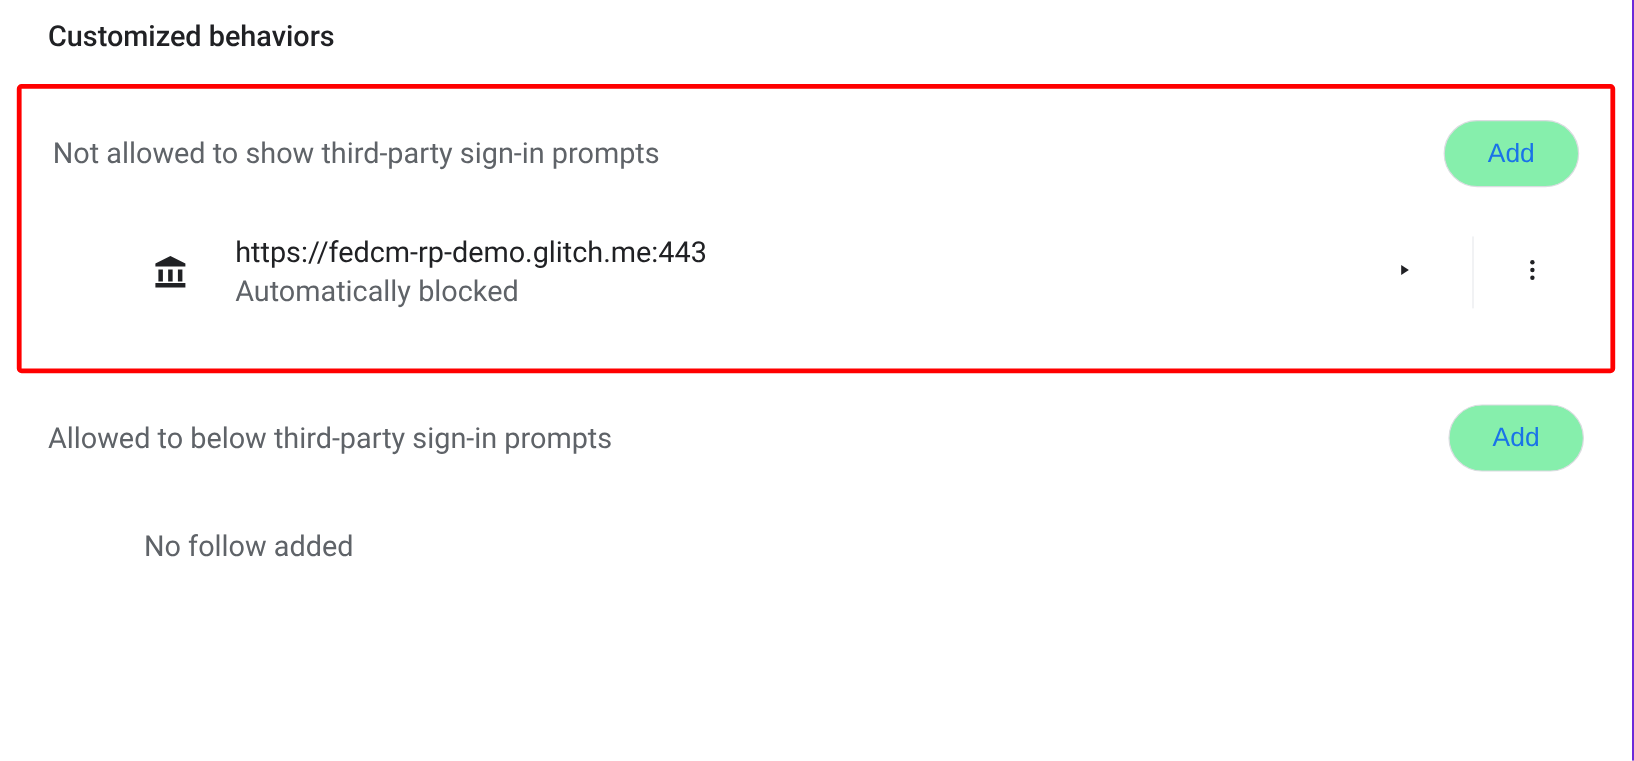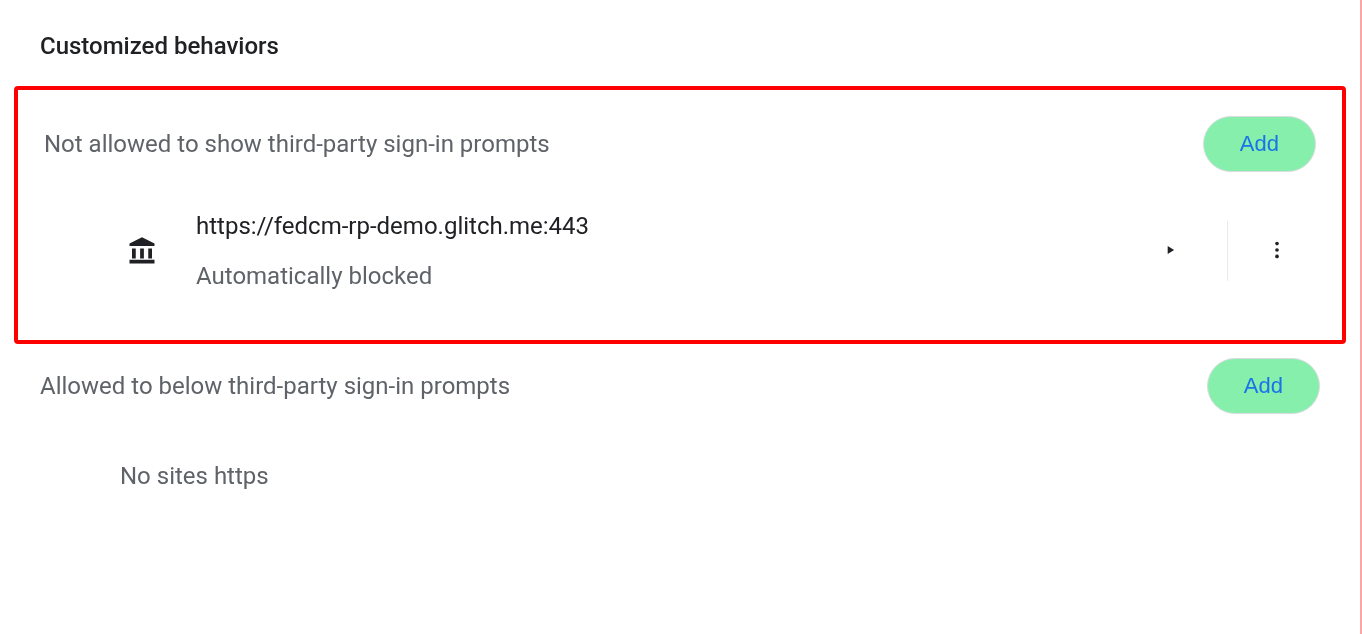--- a/index.html
+++ b/index.html
@@ -9,40 +9,40 @@
     }
     body {
       font-family: Roboto, Arial, sans-serif;
       background: #fff;
       width: 1362px;
       height: 634px;
       position: relative;
       color: #202124;
     }
     .container {
-      padding: 32px 40px 40px 40px;
-      border-right: 2px solid #fca5a5;
+      padding: 16px 40px 40px 40px;
+      border-right: 2px solid #6d28d9;
       height: 100%;
     }
     .section-title {
       font-size: 24px;
       font-weight: 500;
       color: #202124;
       margin-bottom: 26px;
     }
     .section-desc {
       font-size: 24px;
       color: #5f6368;
       margin-bottom: 30px;
     }
     .highlight-box {
       border: 4px solid #ff0000;
       border-radius: 4px;
       padding: 26px 26px 50px 26px;
-      margin-bottom: 14px;
+      margin-bottom: 26px;
       margin-left: -26px;
       margin-right: -26px;
     }
     .section-row {
       display: flex;
       align-items: center;
       justify-content: space-between;
       margin-bottom: 40px;
     }
     .section-label {
@@ -71,21 +71,21 @@
       display: flex;
       align-items: center;
       justify-content: center;
       margin-right: 36px;
       flex-shrink: 0;
     }
     .site-info {
       flex: 1;
       display: flex;
       flex-direction: column;
-      gap: 22px;
+      gap: 5px;
     }
     .site-url {
       font-size: 24px;
       color: #202124;
     }
     .site-status {
       font-size: 24px;
       color: #5f6368;
     }
     .row-actions {
@@ -173,15 +173,15 @@
         </button>
       </div>
     </div>
   </div>
 
   <div class="second-section">
     <div class="section-row">
       <div class="section-label">Allowed to below third-party sign-in prompts</div>
       <button class="add-button">Add</button>
     </div>
-    <div class="empty-msg">No sites https</div>
+    <div class="empty-msg">No follow added</div>
   </div>
 </div>
 
 </body></html>

